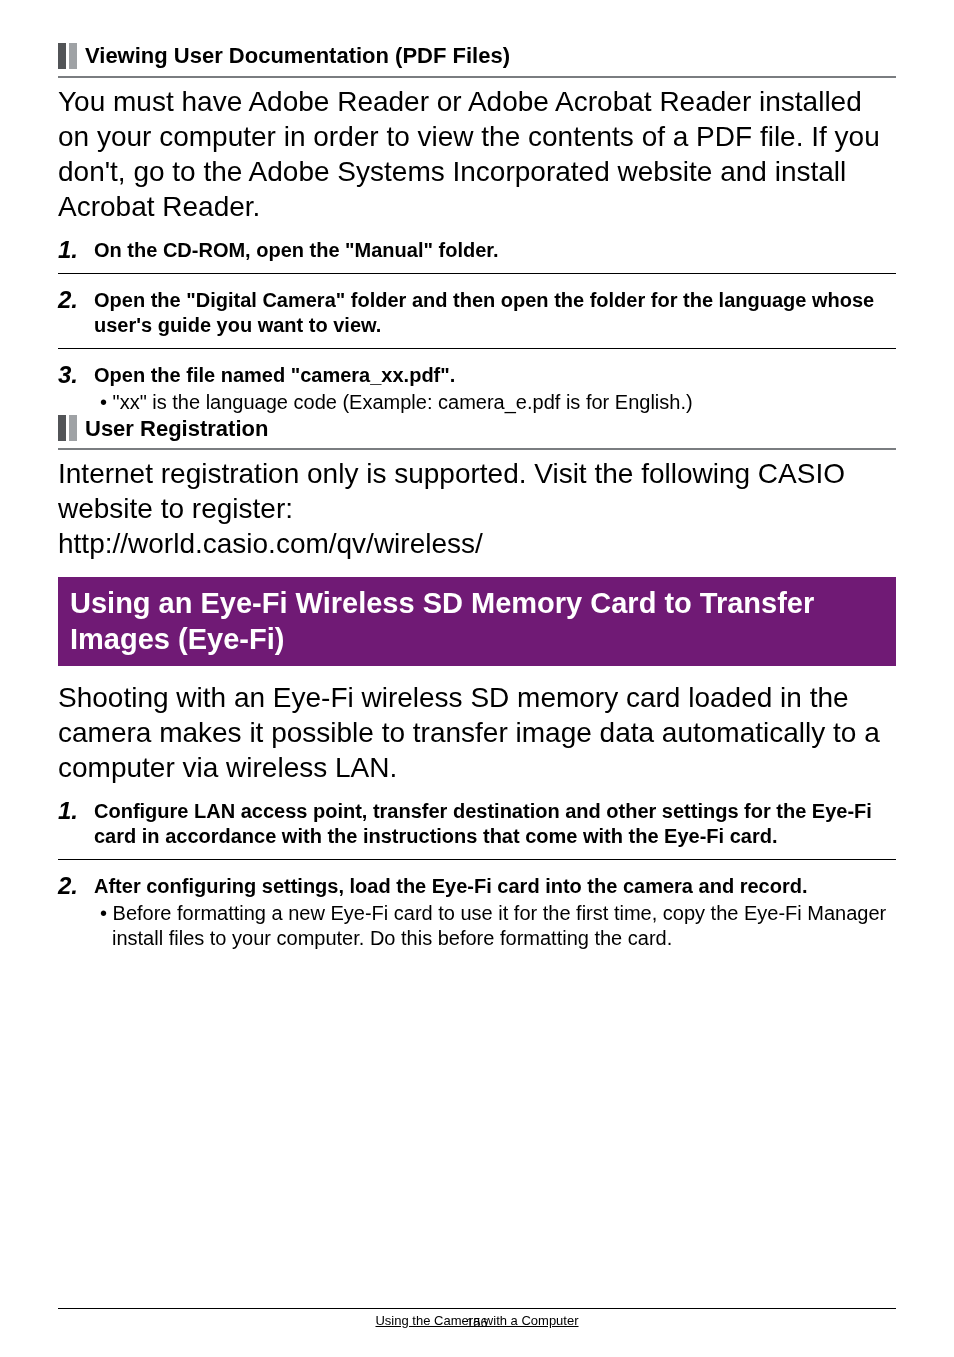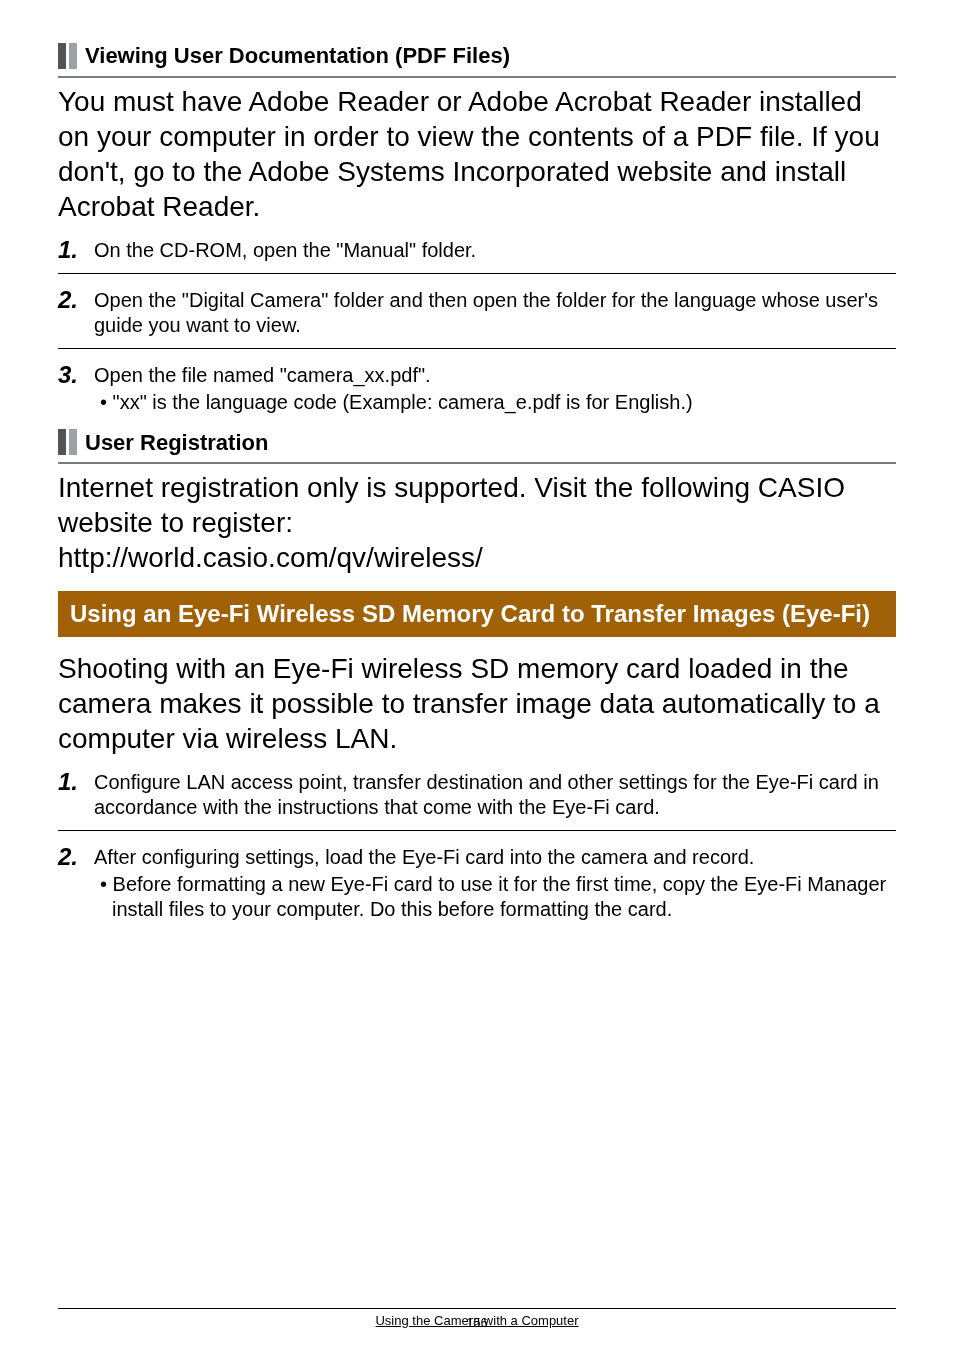--- a/index.html
+++ b/index.html
@@ -45,28 +45,28 @@
     display: flex;
   }
   .step-num {
     font-size: 24px;
     font-weight: bold;
     font-style: italic;
     margin-right: 6px;
     line-height: 1.0;
     min-width: 30px;
   }
-  .step-body { font-size: 20px; font-weight: normal; }
+  .step-body { font-size: 20px; font-weight: bold; }
   .step-body-inner { font-weight: normal; margin-top: 2px; }
   .step-sep { border-top: 1px solid #000; margin-top: 4px; }
   .bullet-line { padding-left: 18px; text-indent: -12px; font-size: 20px; }
   .section-bar {
-    background: #a16207;
+    background: #701a75;
     color: #fff;
-    font-size: 24px;
+    font-size: 29px;
     font-weight: bold;
     padding: 8px 12px;
     margin-top: 16px;
     margin-bottom: 14px;
     line-height: 1.25;
   }
   .footer {
     position: absolute;
     bottom: 28px;
     left: 58px;
@@ -112,21 +112,21 @@
 <div class="step-sep"></div>
 
 <div class="step-row" style="padding-bottom:0">
   <div class="step-num">3.</div>
   <div style="flex:1">
     <div class="step-body">Open the file named "camera_xx.pdf".</div>
     <div class="step-body-inner bullet-line">• "xx" is the language code (Example: camera_e.pdf is for English.)</div>
   </div>
 </div>
 
-<div class="sub-heading" style="margin-top:14px">
+<div class="sub-heading" style="">
   <span class="bars">
     <span class="bar-dark"></span>
       <span class="bar-light"></span>
   </span>
   <span class="title">User Registration</span>
 </div>
 <div class="sub-underline"></div>
 <p class="body-text">Internet registration only is supported. Visit the following CASIO website to register:</p>
 <p class="body-text">http://world.casio.com/qv/wireless/</p>
 

